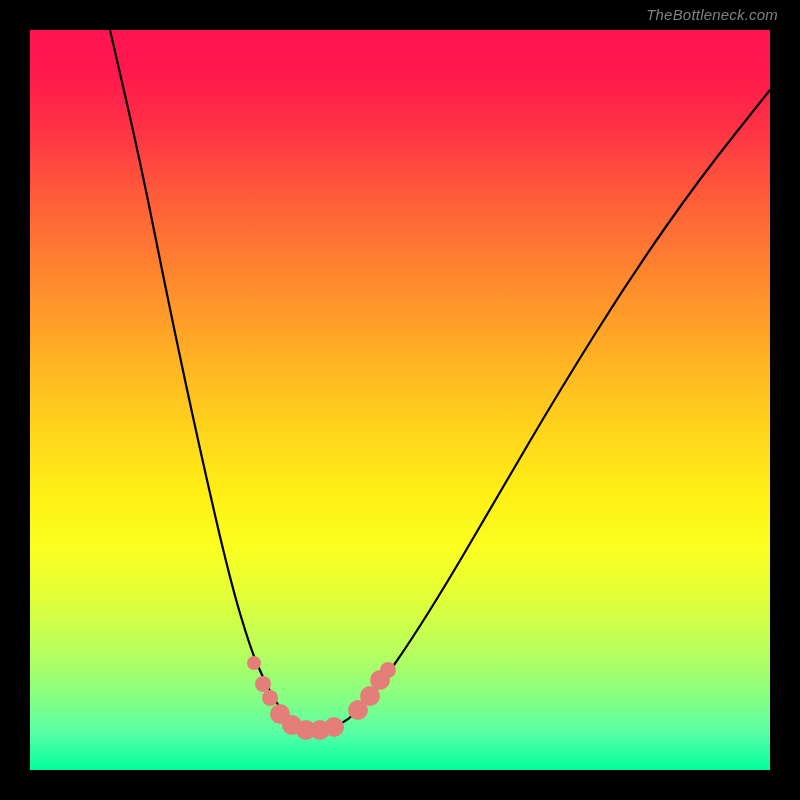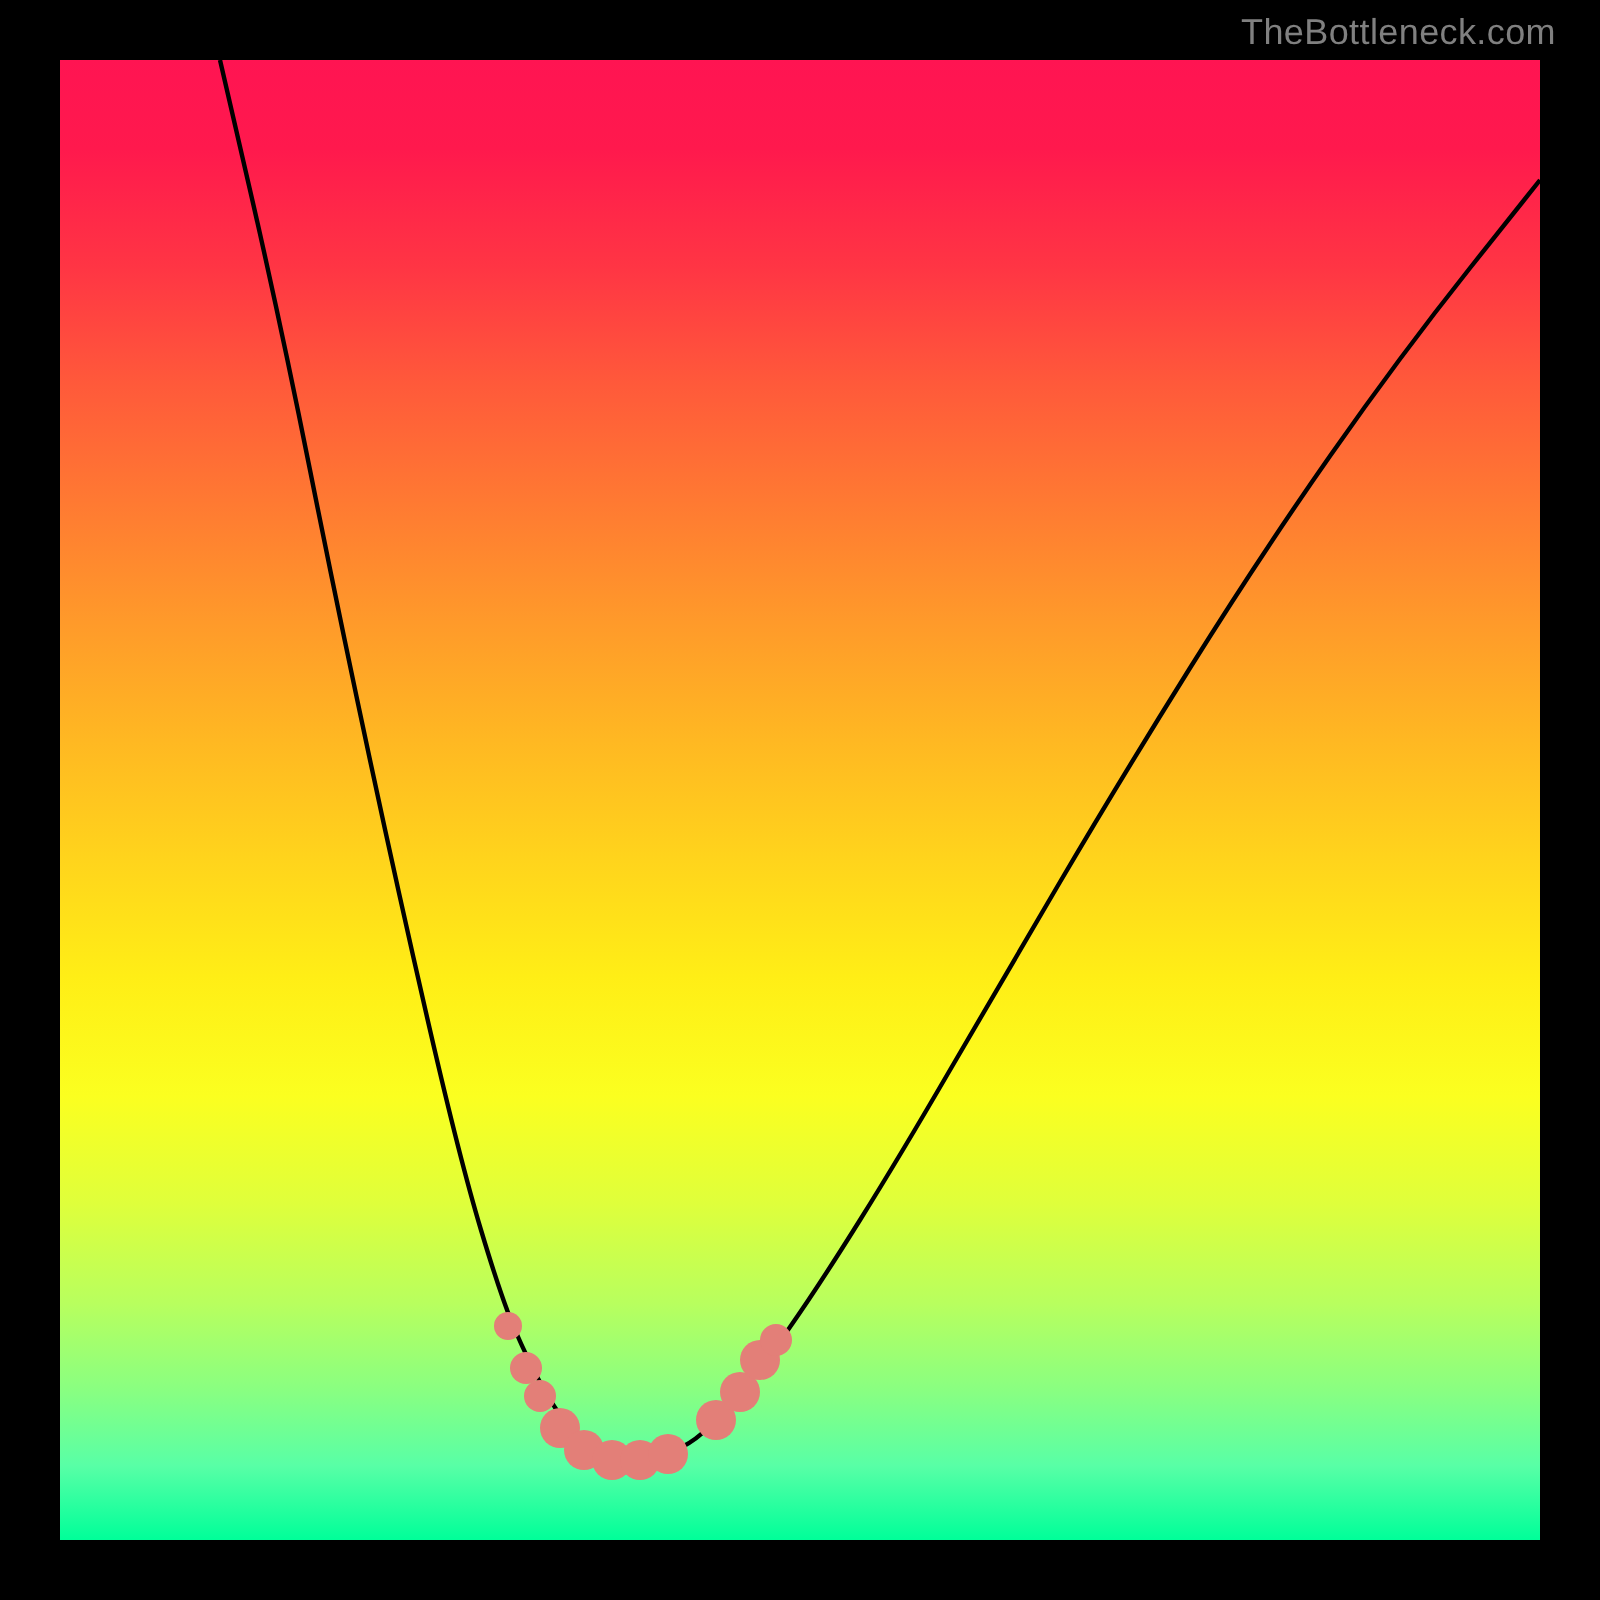--- a/index.html
+++ b/index.html
@@ -9,24 +9,25 @@
     height: 800px;
     background: #000;
     position: relative;
     font-family: Arial, sans-serif;
   }
   .watermark {
     position: absolute;
     top: 6px;
     right: 22px;
     color: #808080;
-    font-size: 18px;
+    font-size: 15px;
     font-weight: normal;
     z-index: 10;
     letter-spacing: 0.2px;
+    font-style: italic;
   }
   .plot-area {
     position: absolute;
     left: 30px;
     top: 30px;
     width: 740px;
     height: 740px;
     background: linear-gradient(to bottom,
       #ff1452 0%,
       #ff194d 6%,

